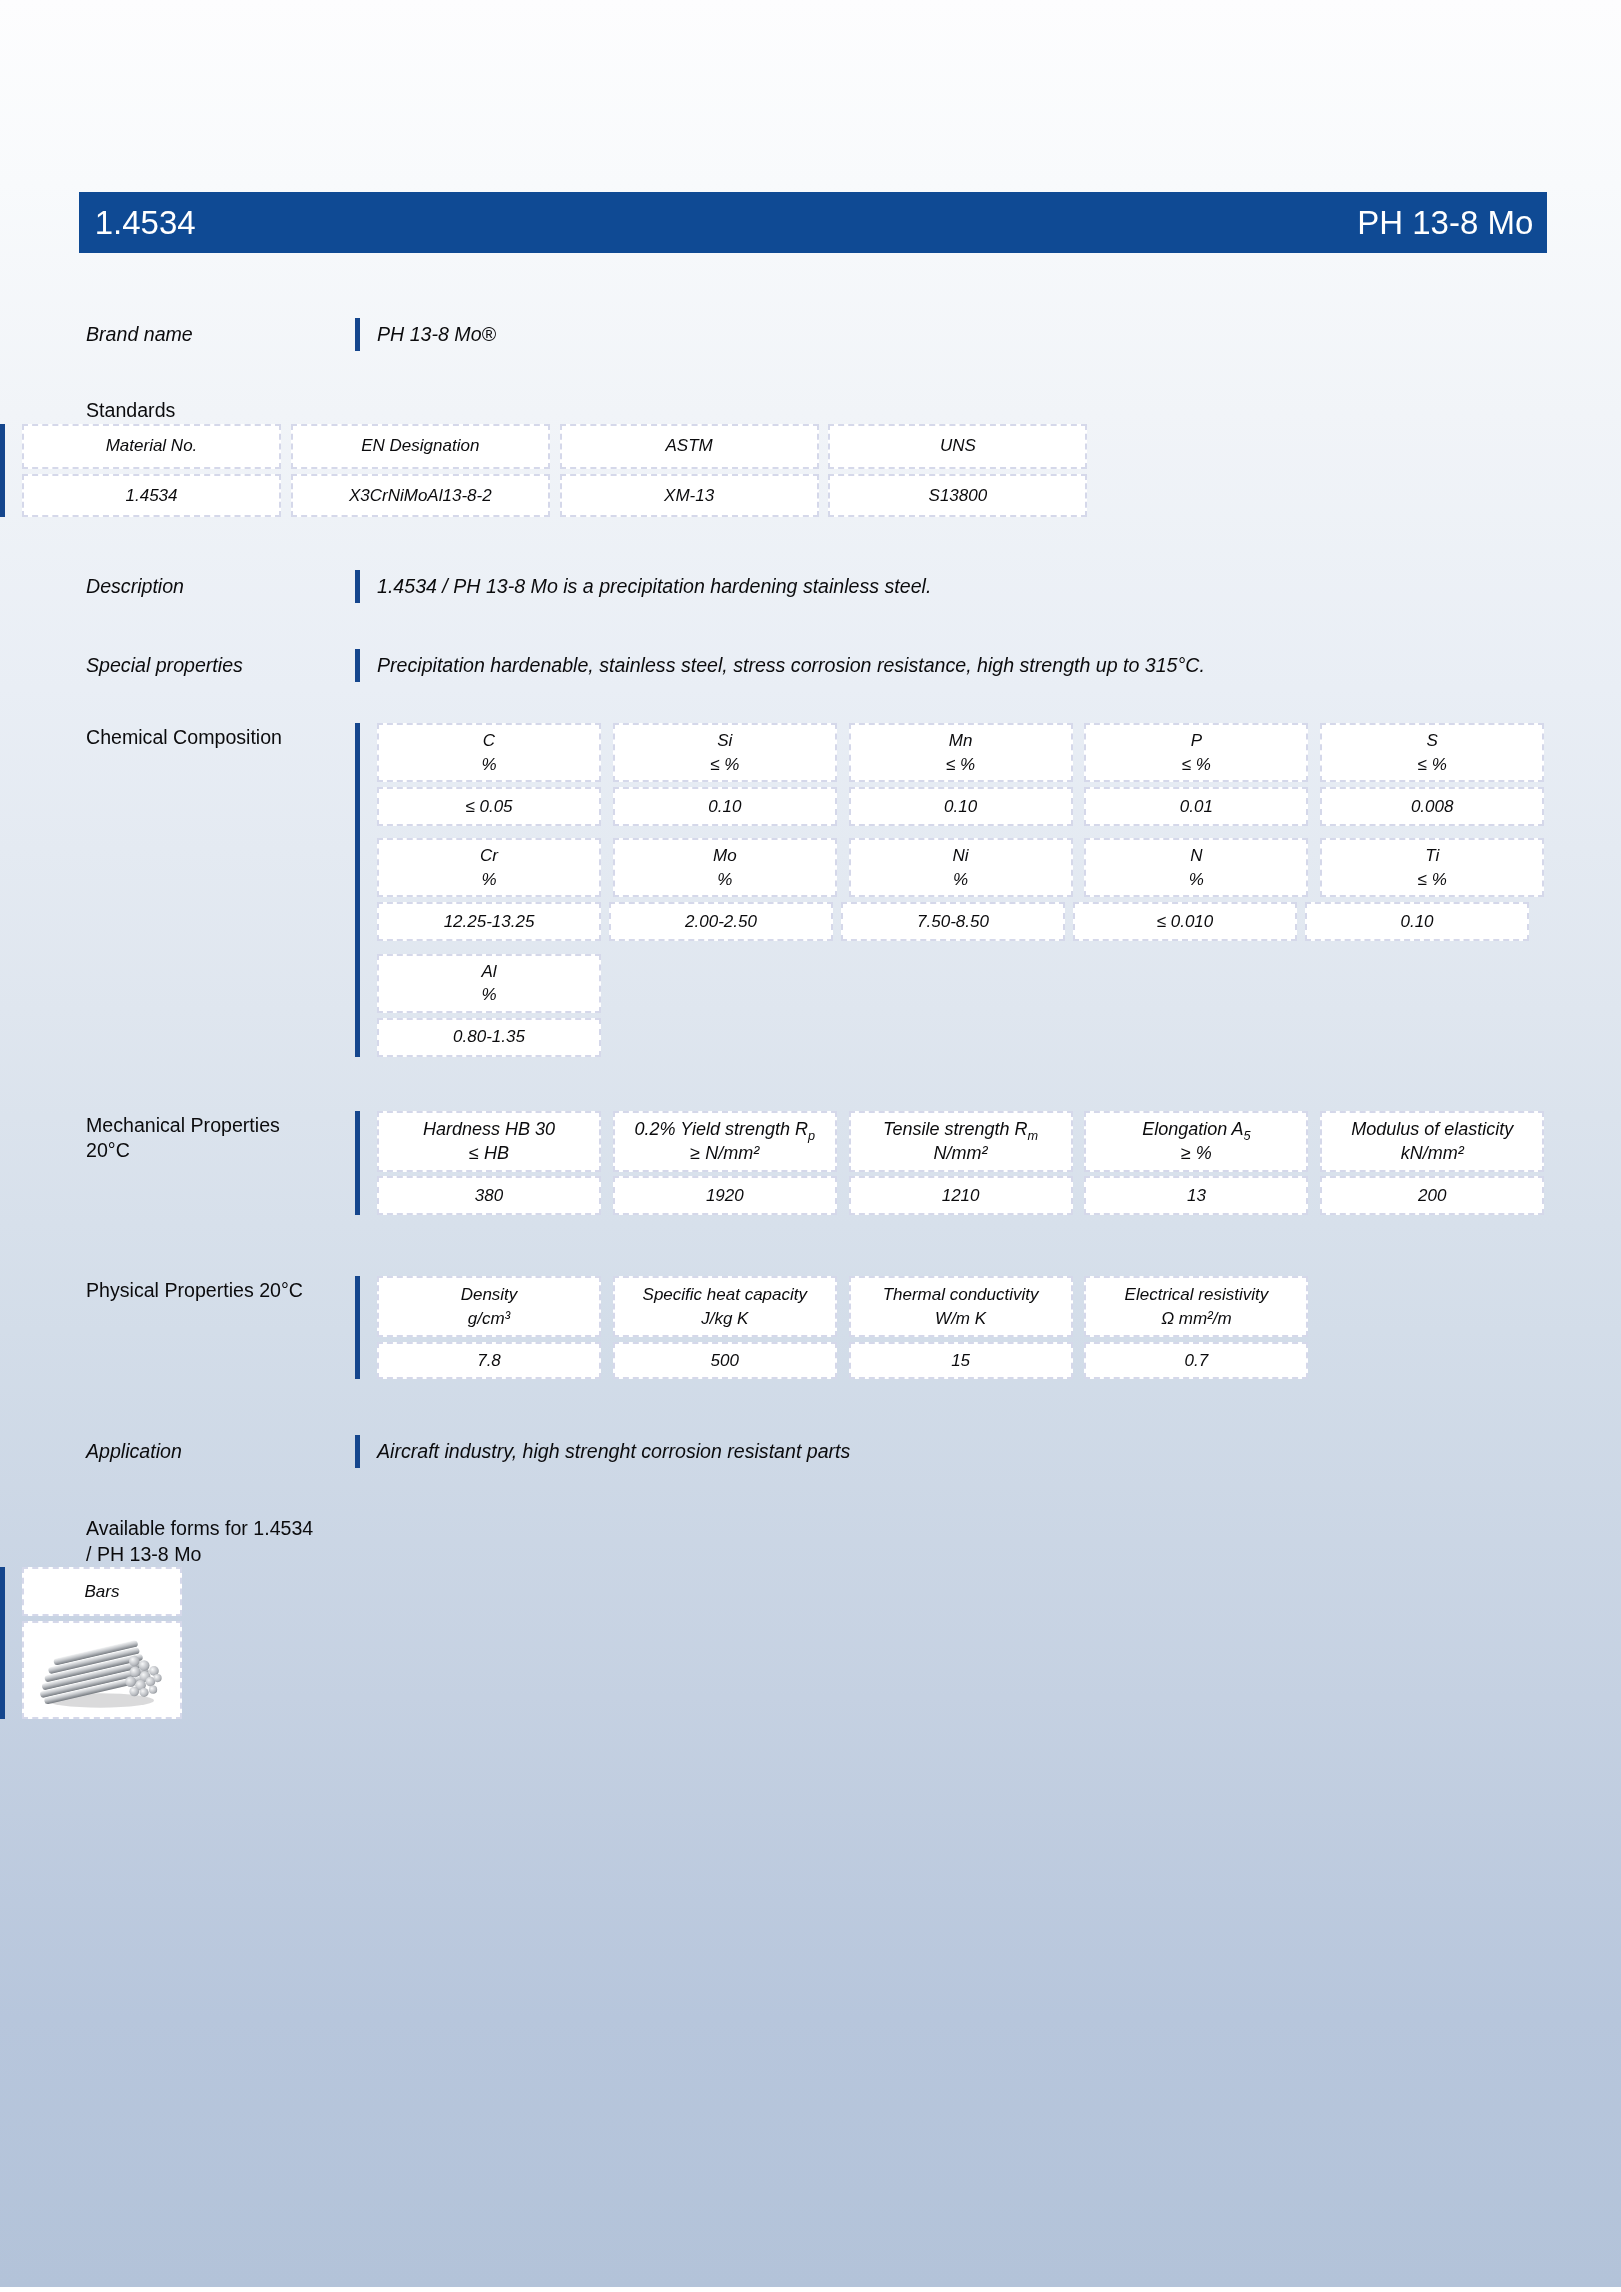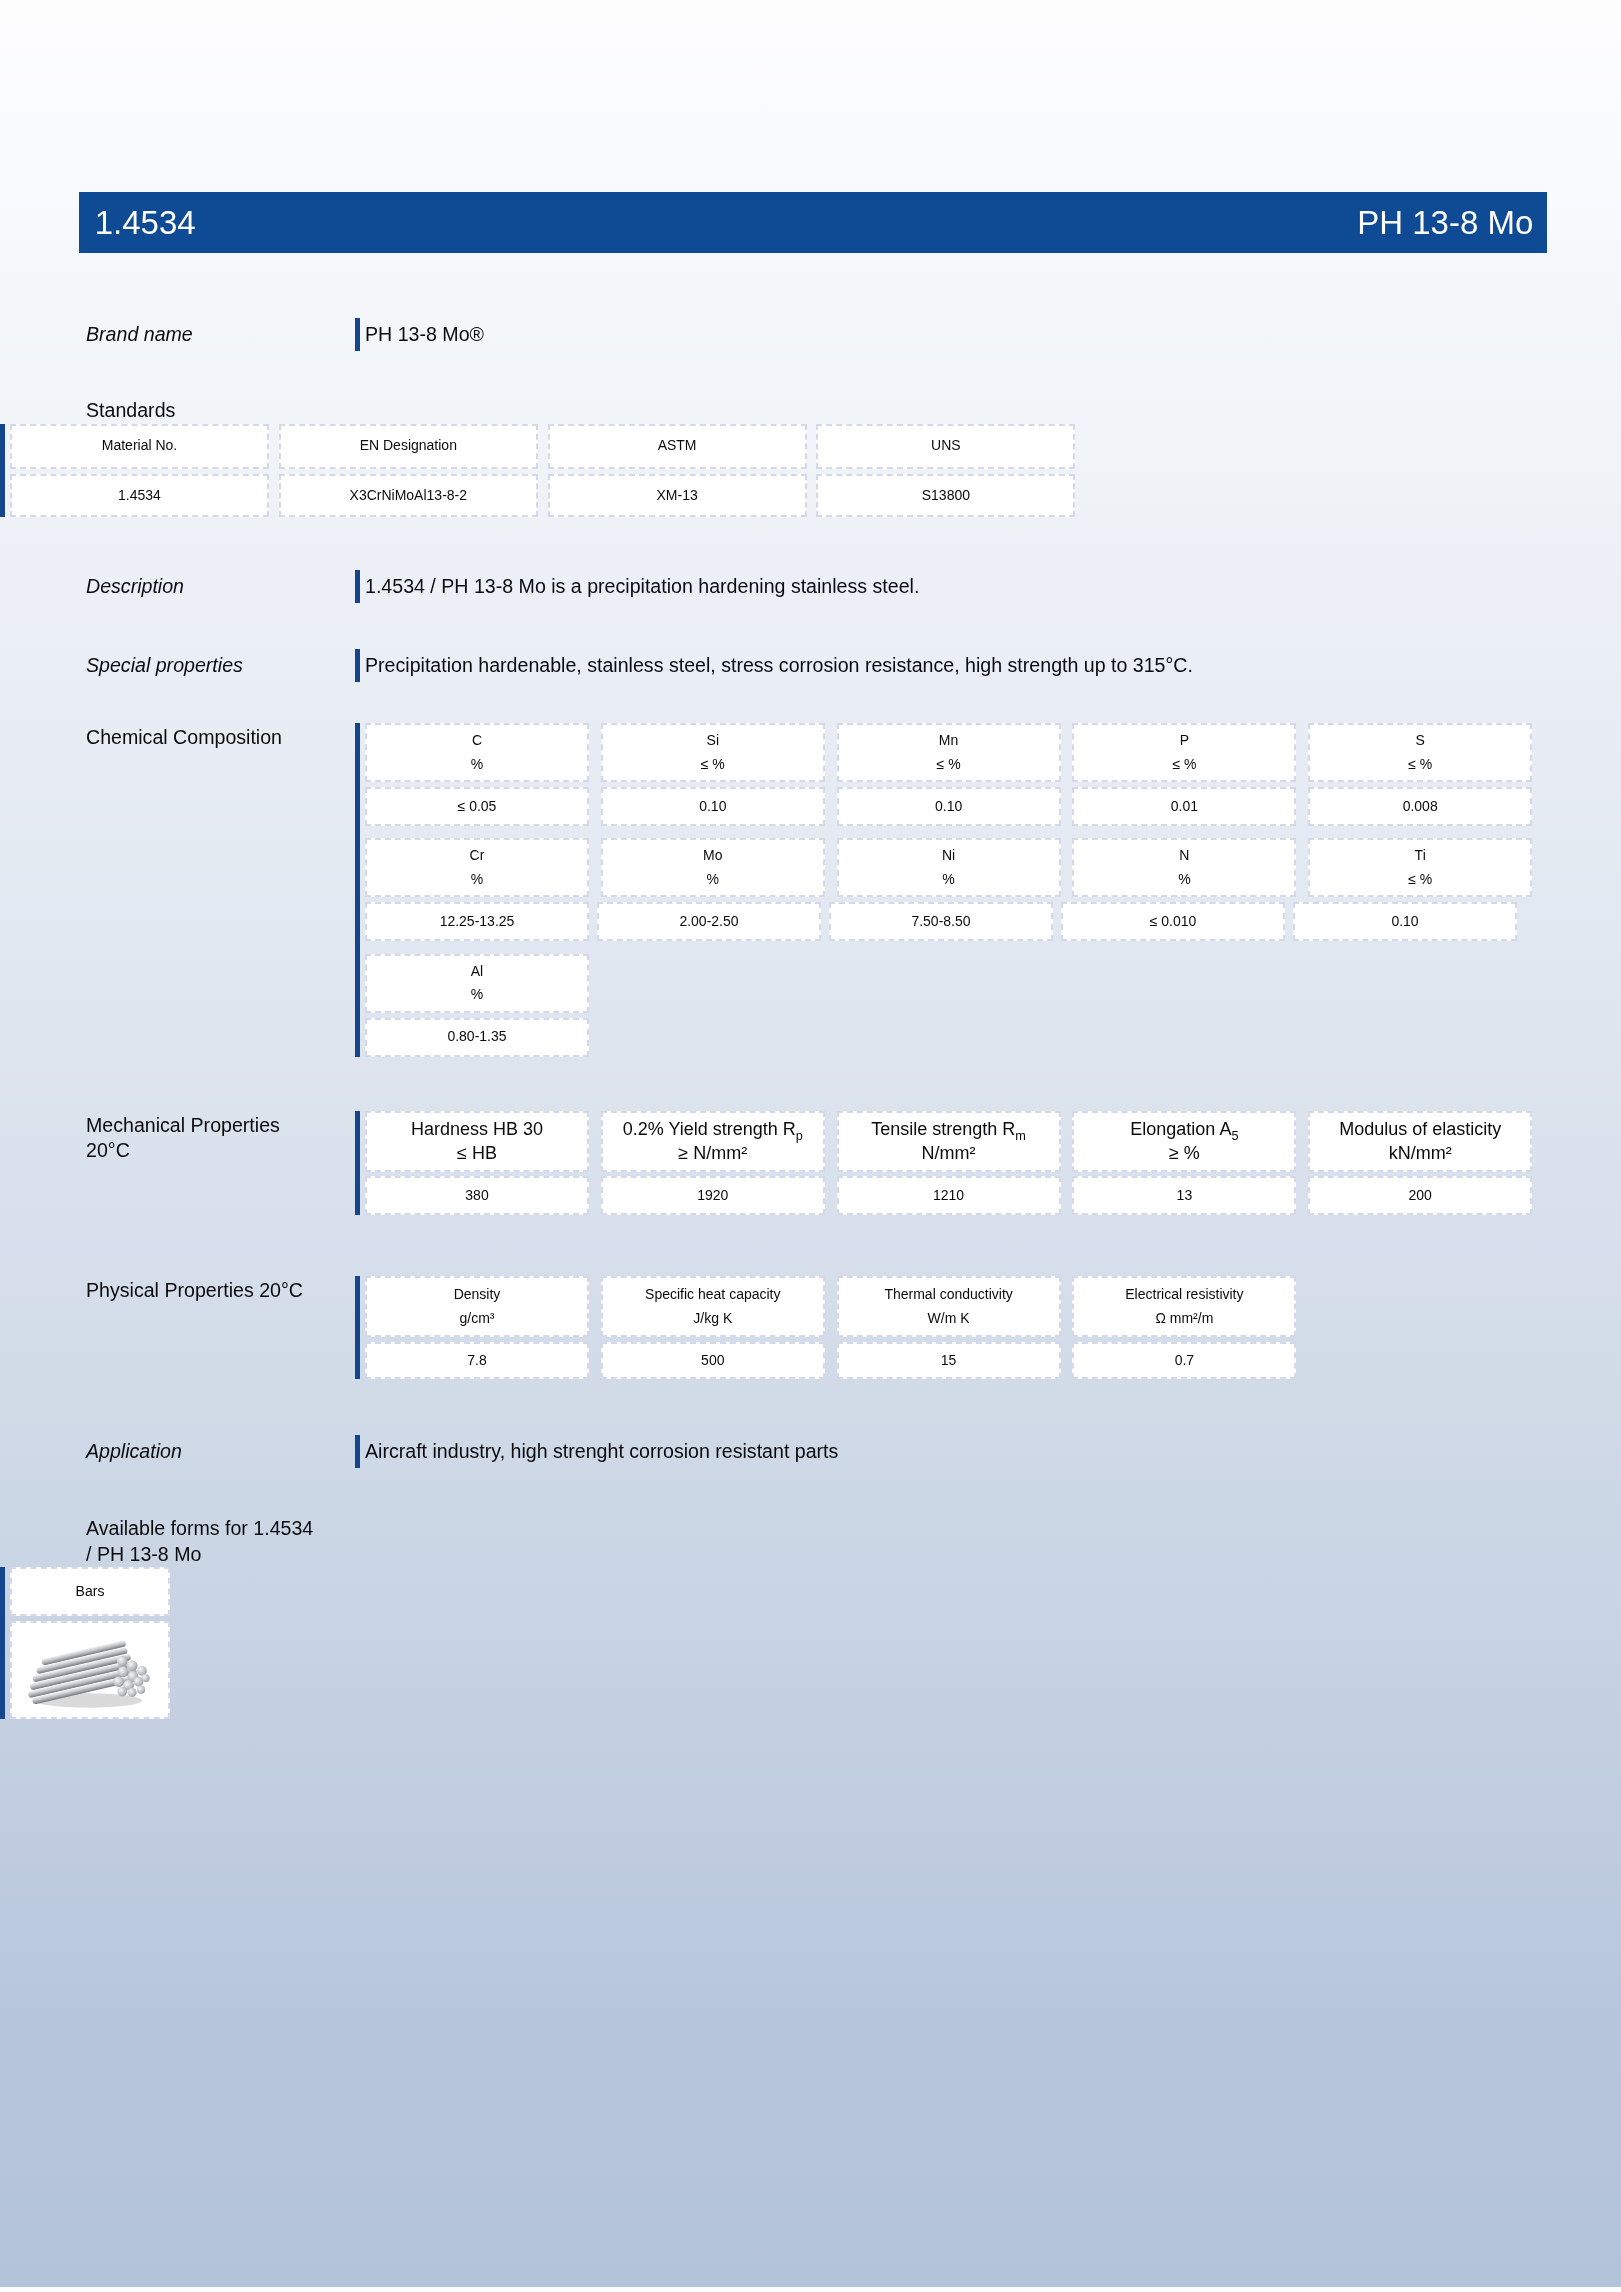--- a/index.html
+++ b/index.html
@@ -32,36 +32,37 @@
   }
   .section{display:flex;align-items:stretch;}
   .slabel{
     flex:none;width:269px;margin-left:86px;
     font-size:19.6px;line-height:25.5px;padding-top:2px;
   }
   .slabel.vcenter{display:flex;align-items:center;padding-top:0;font-style:italic;}
   .content{
     flex:none;
     border-left:5.9px solid var(--accent);
-    padding-left:5px;
+    padding-left:17px;
+    font-style:italic;
   }
   .textrow{
     display:flex;align-items:center;
     min-height:33px;font-size:19.6px;
   }
   .trow{display:flex;}
   .gap10{gap:9.8px;}
   .gap12{gap:11.8px;}
   .cell{
     background:#ffffff;
     border:2px dashed var(--border);
     box-sizing:border-box;
     display:flex;flex-direction:column;
     align-items:center;justify-content:center;
-    font-size:14px;line-height:23.5px;
+    font-size:17px;line-height:23.5px;
     text-align:center;
   }
   .w264{width:259px;} .w229{width:224px;} .w163{width:160px;}
   .std-head{height:45px;} .std-val{height:43px;}
   .chem-head{height:59px;} .chem-val{height:39px;}
   .mech-head{height:61px;font-size:18px;line-height:24.5px;}
   .mech-val{height:39px;}
   .phys-head{height:61px;} .phys-val{height:37px;}
   .mb5{margin-bottom:4.9px;} .mb6{margin-bottom:5.9px;}
   .mb12{margin-bottom:11.8px;} .mb13{margin-bottom:12.7px;gap:8px;}

